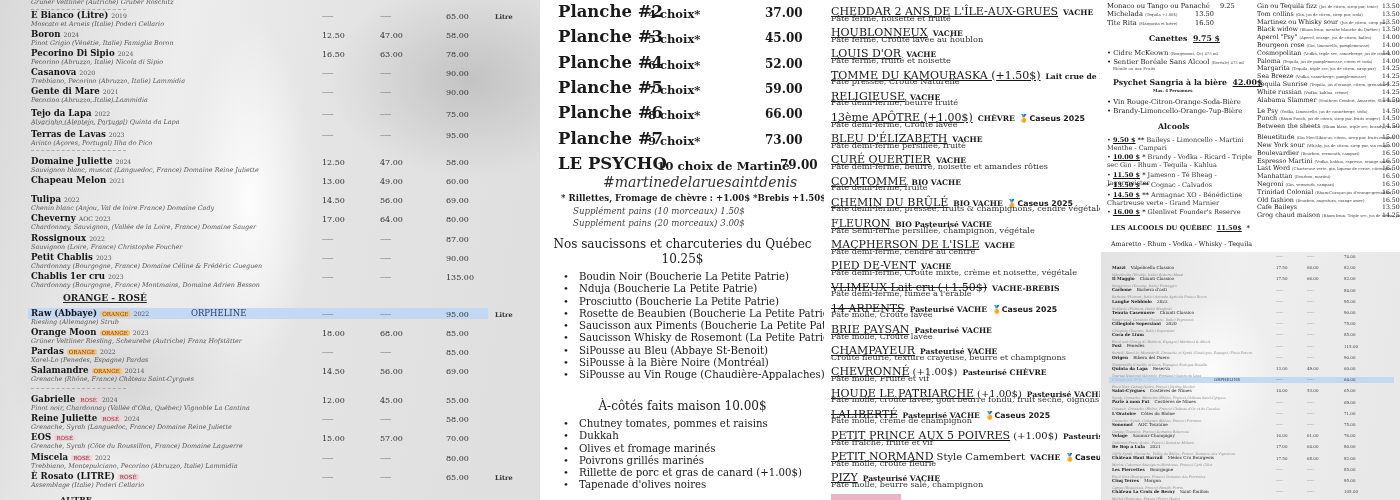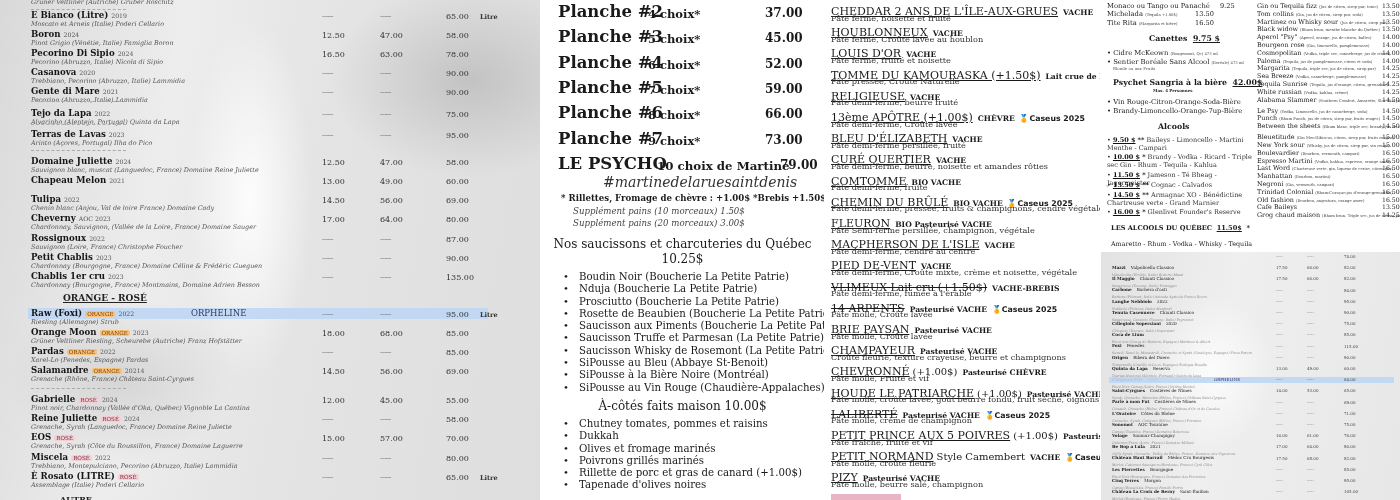--- a/index.html
+++ b/index.html
@@ -17,21 +17,21 @@
           linear-gradient(100deg, #d9d9d9 0%, #ededed 30%, #e4e4e4 55%, #dedede 100%); }
   .wine { position: absolute; left: 31px; width: 470px; }
   .wine .name { font-family: "DejaVu Serif", serif; font-weight: bold; font-size: 8.6px; color: #151515; white-space: nowrap; }
   .wine .yr { font-weight: normal; font-size: 6.2px; color: #555; margin-left: 3px; }
   .wine .desc { font-style: italic; font-size: 6.4px; color: #555; white-space: nowrap; line-height: 9px; }
   .tag { font-size: 5.6px; font-weight: normal; padding: 0 2px; border-radius: 2px; margin-left: 3px; }
   .tag.orange { background: #f6c27a; color: #7a3b00; }
   .tag.rose { background: #f3cfd6; color: #7a2636; }
   .price { position: absolute; font-size: 8px; color: #333; white-space: nowrap; }
   .c1 { left: 322px; } .c2 { left: 380px; } .c3 { left: 446px; }
-  .litre { font-weight: bold; font-size: 6.5px; margin-left: 3px; }
+  .litre { font-weight: bold; font-size: 6.5px; margin-left: 18px; }
   .dash { color: #777; letter-spacing: -0.5px; }
   .sep { position: absolute; left: 31px; width: 95px; border-top: 1px dashed #aaa; }
   .section-hd { position: absolute; left: 63px; font-weight: bold; font-size: 9px; text-decoration: underline; color: #222; }
   .hl { position: absolute; left: 28px; width: 460px; height: 11px; background: rgba(190,214,244,0.9); }
   .orph { position: absolute; left: 191px; font-size: 8.5px; color: #2a3a66; }
 
   
   #p2 { left: 541px; width: 283px; background: #ffffff; }
   .plank { position: absolute; left: 17px; width: 260px; height: 22px; white-space: nowrap; }
   .plank .pn { position: absolute; left: 0; font-weight: bold; font-size: 16.5px; }
@@ -184,21 +184,21 @@
       <span class="price c2 dash" style="top: 273px;">-----</span>
       <span class="price c3" style="top: 273px;">135.00</span>
       <div class="sep" style="top: 101px;"></div>
       <div class="sep" style="top: 124px;"></div>
       <div class="sep" style="top: 150px;"></div>
     </div>
   <div class="section-hd" style="top:293px">ORANGE - ROSÉ</div>
   <div id="orose">
       <div class="hl" style="top: 308px;"></div>
       <div class="wine" style="top: 308px;">
-        <div class="name"><span>Raw (Foxi)</span><span class="tag orange">ORANGE</span><span class="yr">2022</span></div>
+        <div class="name"><span>Raw (Abbaye)</span><span class="tag orange">ORANGE</span><span class="yr">2022</span></div>
         <div class="desc">Riesling (Allemagne) Strub</div>
       </div>
       <span class="price c1 dash" style="top: 310px;">-----</span>
       <span class="price c2 dash" style="top: 310px;">-----</span>
       <span class="price c3" style="top: 310px;">95.00</span>
       <span class="price litre" style="top: 311px; left: 477px;">Litre</span>
       <div class="wine" style="top: 327px;">
         <div class="name"><span>Orange Moon</span><span class="tag orange">ORANGE</span><span class="yr">2023</span></div>
         <div class="desc">Grüner Veltliner Riesling, Scheurebe (Autriche) Franz Hofstätter</div>
       </div>
@@ -304,21 +304,20 @@
   <div class="note2" style="top:206px">Supplément pains (10 morceaux)   1.50$</div>
   <div class="note2" style="top:218px">Supplément pains (20 morceaux) 3.00$</div>
   <div class="p2-hd" style="top:237px">Nos saucissons et charcuteries du Québec</div>
   <div class="p2-hd" style="top:252px">10.25$</div>
   <ul class="bl" id="charc" style="top:271px">
       <li>Boudin Noir (Boucherie La Petite Patrie)</li>
       <li>Nduja (Boucherie La Petite Patrie)</li>
       <li>Prosciutto (Boucherie La Petite Patrie)</li>
       <li>Rosette de Beaubien (Boucherie La Petite Patrie)</li>
       <li>Saucisson aux Piments (Boucherie La Petite Patrie))</li>
-      <li>Saucisson Truffe et Parmesan (La Petite Patrie)</li>
       <li>Saucisson Whisky de Rosemont (La Petite Patrie)</li>
       <li>SiPousse au Bleu (Abbaye St-Benoit)</li>
       <li>SiPousse à la Bière Noire (Montréal)</li>
       <li>SiPousse au Vin Rouge (Chaudière-Appalaches)</li>
     </ul>
   <div class="p2-hd" style="top:399px">À-côtés faits maison   10.00$</div>
   <ul class="bl" id="sides" style="top:418px">
       <li>Chutney tomates, pommes et raisins</li>
       <li>Dukkah</li>
       <li>Olives et fromage marinés</li>

